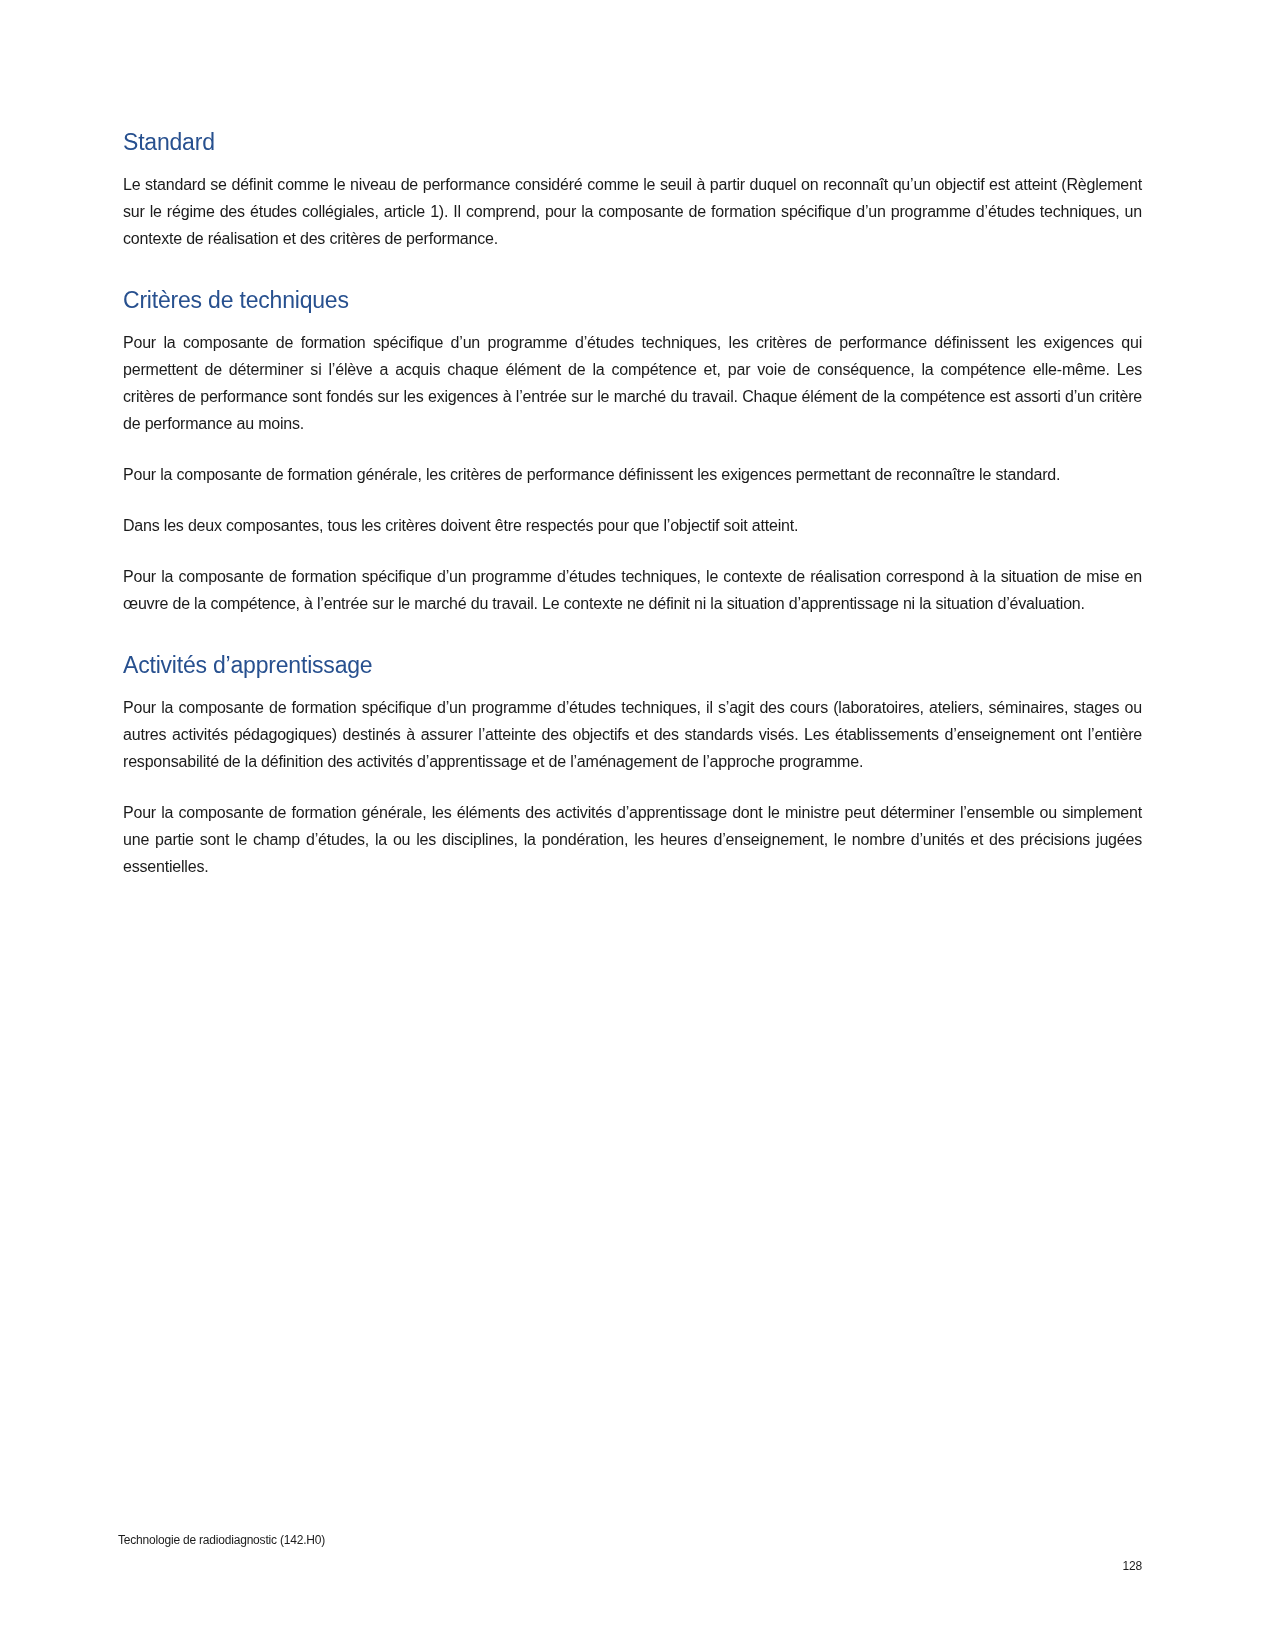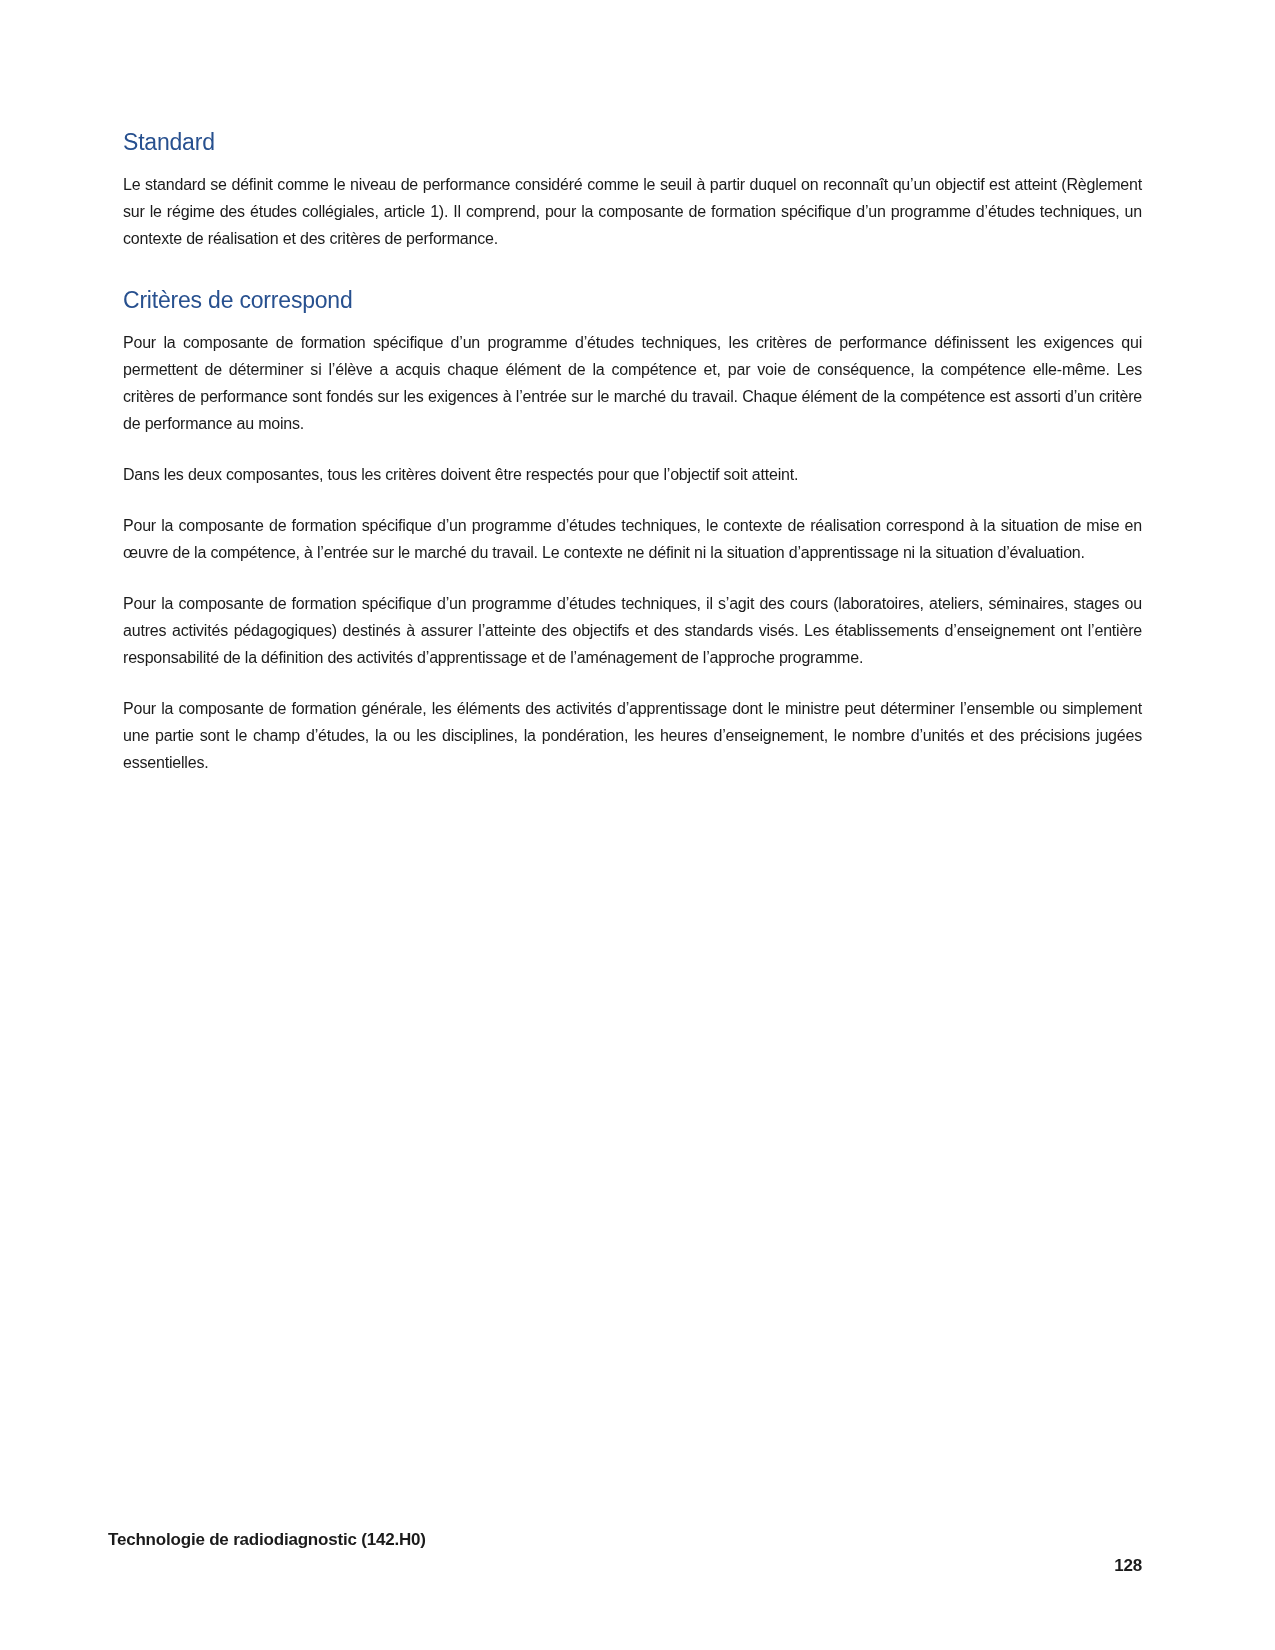--- a/index.html
+++ b/index.html
@@ -36,27 +36,26 @@
   }
   .para {
     font-size: 16px;
     line-height: 27px;
     letter-spacing: -0.2px;
     text-align: justify;
     margin: 0 0 24px 0;
   }
   .footer {
     position: absolute;
-    left: 108px;
+    left: 118px;
     right: 133px;
     top: 1528px;
-    font-size: 17px;
+    font-size: 12px;
     letter-spacing: -0.2px;
     line-height: 24px;
-    font-weight: bold;
   }
   .footer-doc-title {
     text-align: left;
   }
   .page-number {
     text-align: right;
     margin-top: 2px;
   }
 </style>
 </head>
@@ -65,30 +64,32 @@
 <div class="page">
 
   <div class="content">
 
     <div class="section">
       <div class="section-heading">Standard</div>
       <p class="para">Le standard se définit comme le niveau de performance considéré comme le seuil à partir duquel on reconnaît qu’un objectif est atteint (Règlement sur le régime des études collégiales, article 1). Il comprend, pour la composante de formation spécifique d’un programme d’études techniques, un contexte de réalisation et des critères de performance.</p>
     </div>
 
     <div class="section">
-      <div class="section-heading">Critères de correspond</div>
+      <div class="section-heading">Critères de techniques</div>
       <p class="para">Pour la composante de formation spécifique d’un programme d’études techniques, les critères de performance définissent les exigences qui permettent de déterminer si l’élève a acquis chaque élément de la compétence et, par voie de conséquence, la compétence elle-même. Les critères de performance sont fondés sur les exigences à l’entrée sur le marché du travail. Chaque élément de la compétence est assorti d’un critère de performance au moins.</p>
+      <p class="para">Pour la composante de formation générale, les critères de performance définissent les exigences permettant de reconnaître le standard.</p>
       <p class="para">Dans les deux composantes, tous les critères doivent être respectés pour que l’objectif soit atteint.</p>
     </div>
 
     <div class="section">
       <p class="para">Pour la composante de formation spécifique d’un programme d’études techniques, le contexte de réalisation correspond à la situation de mise en œuvre de la compétence, à l’entrée sur le marché du travail. Le contexte ne définit ni la situation d’apprentissage ni la situation d’évaluation.</p>
     </div>
 
     <div class="section">
+      <div class="section-heading">Activités d’apprentissage</div>
       <p class="para">Pour la composante de formation spécifique d’un programme d’études techniques, il s’agit des cours (laboratoires, ateliers, séminaires, stages ou autres activités pédagogiques) destinés à assurer l’atteinte des objectifs et des standards visés. Les établissements d’enseignement ont l’entière responsabilité de la définition des activités d’apprentissage et de l’aménagement de l’approche programme.</p>
       <p class="para">Pour la composante de formation générale, les éléments des activités d’apprentissage dont le ministre peut déterminer l’ensemble ou simplement une partie sont le champ d’études, la ou les disciplines, la pondération, les heures d’enseignement, le nombre d’unités et des précisions jugées essentielles.</p>
     </div>
 
   </div>
 
   <div class="footer">
     <div class="footer-doc-title">Technologie de radiodiagnostic (142.H0)</div>
     <div class="page-number">128</div>
   </div>

